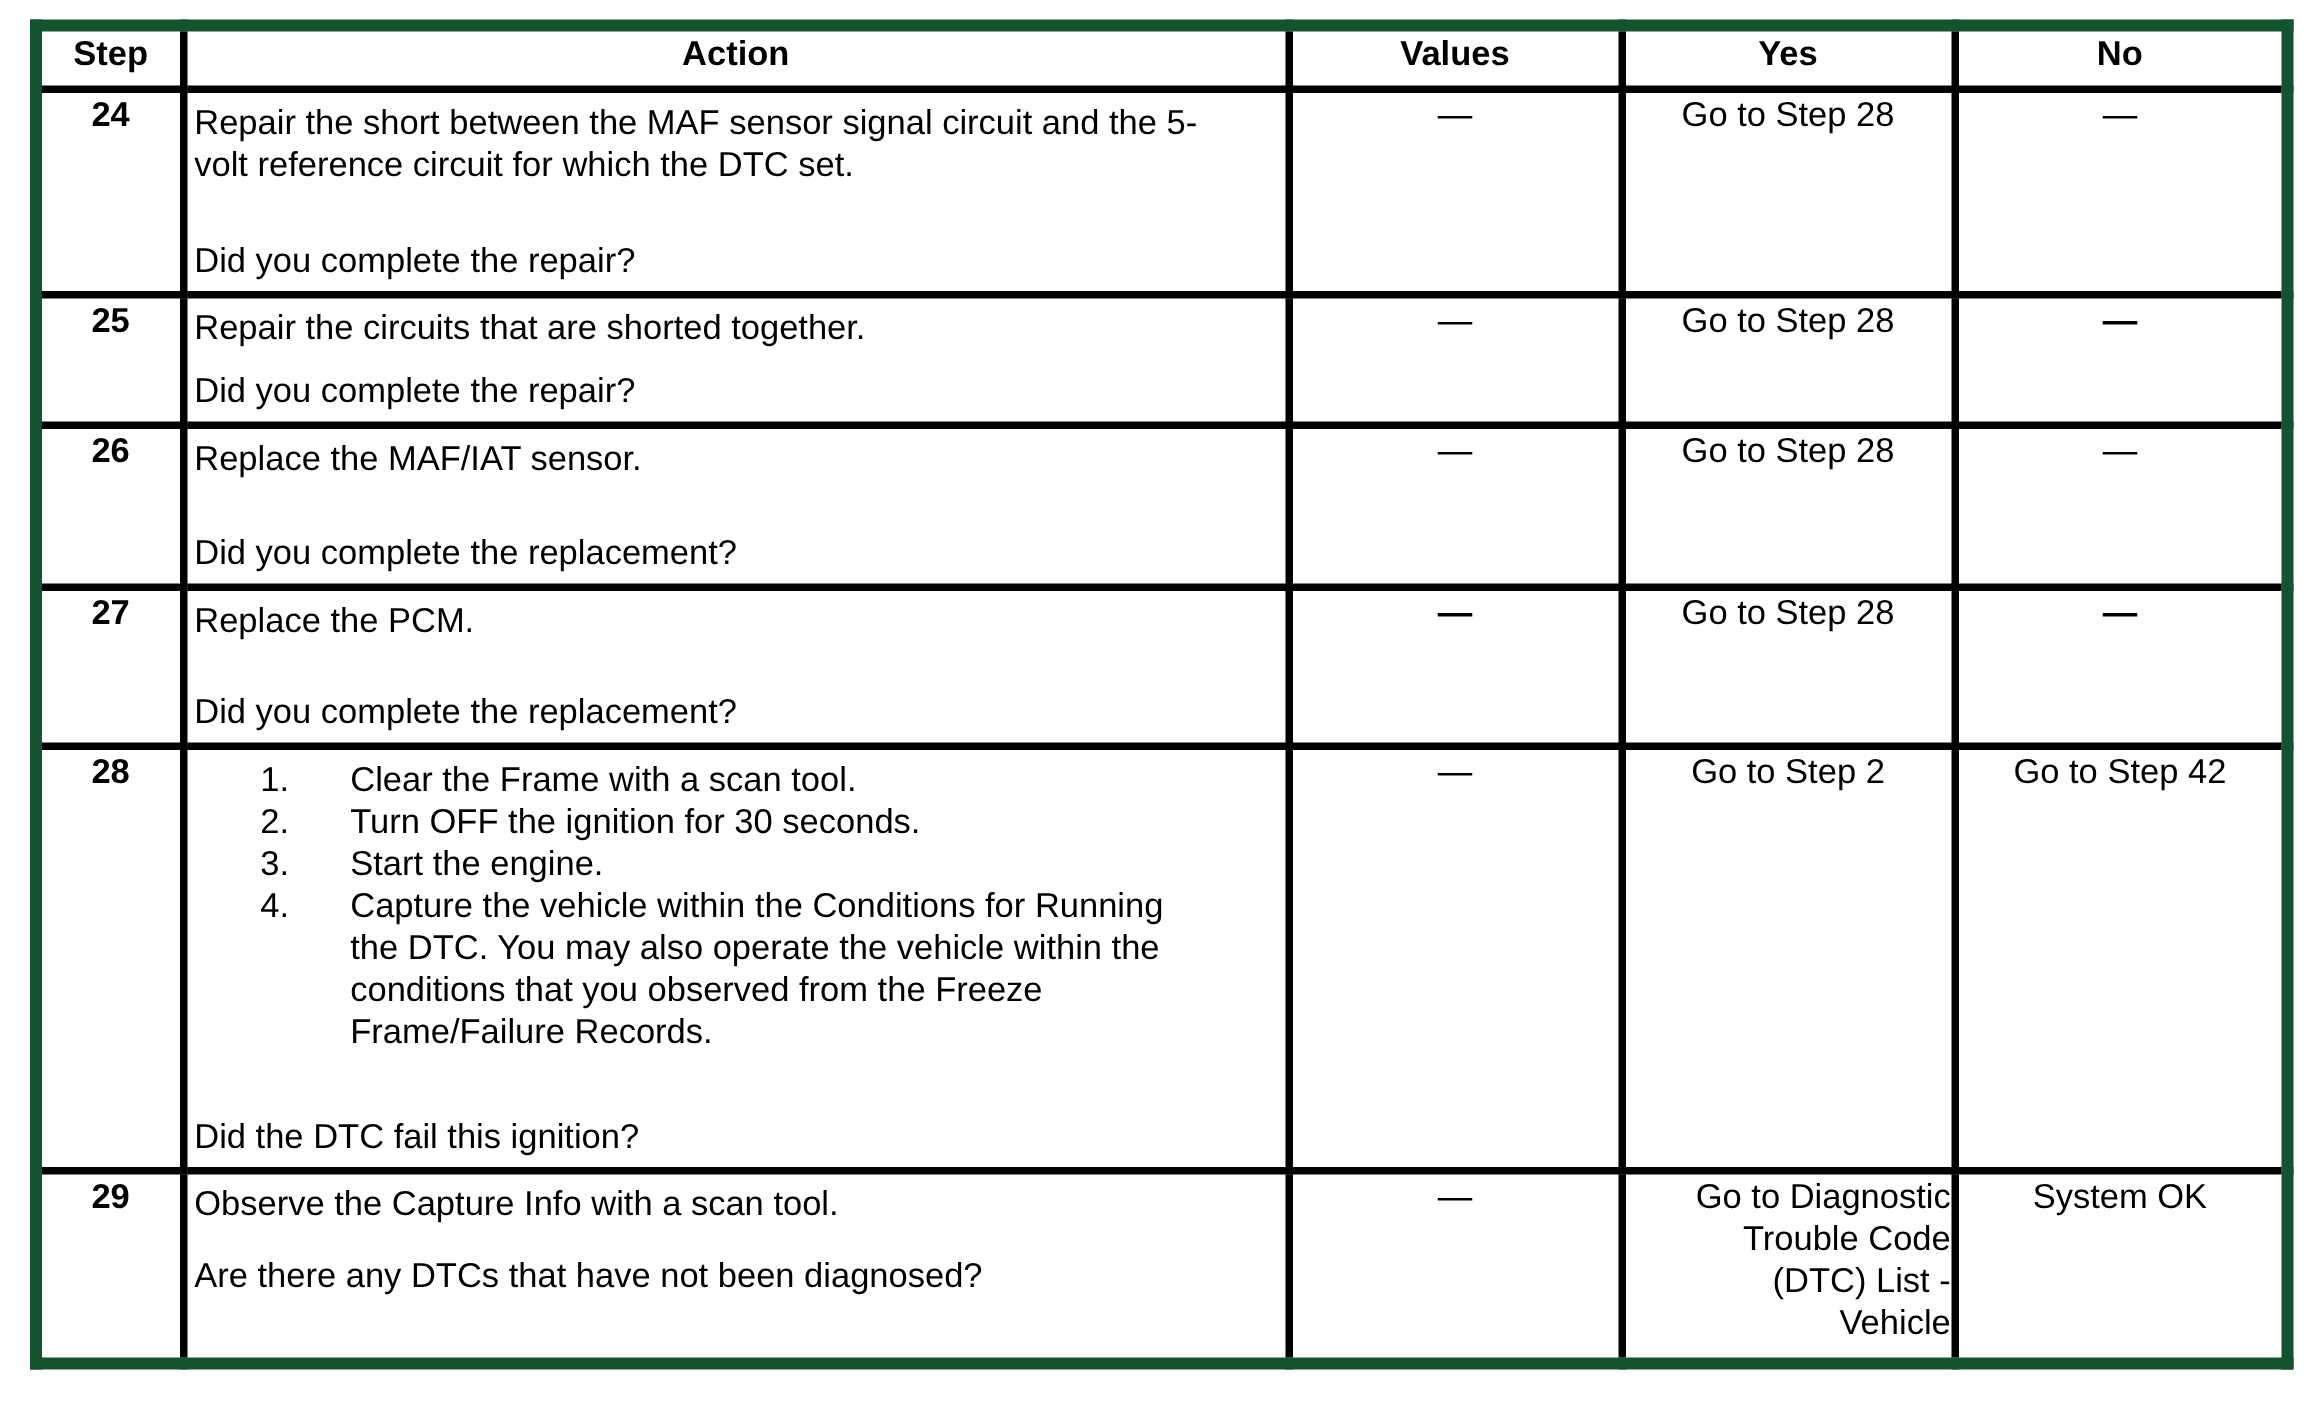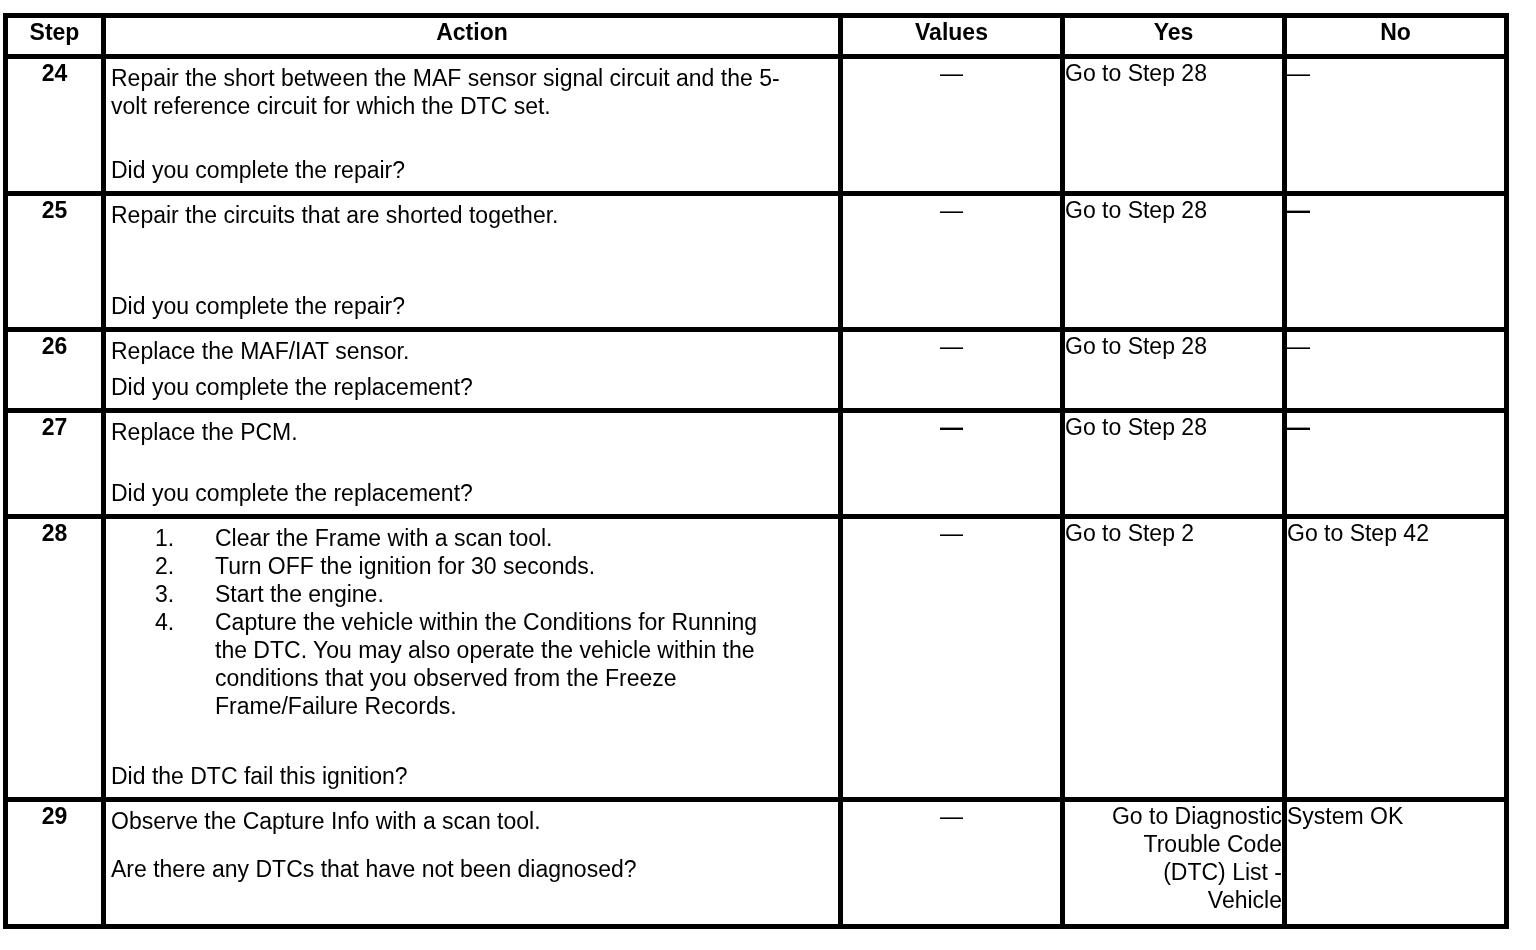--- a/index.html
+++ b/index.html
@@ -13,26 +13,26 @@
   }
   .page {
     position: relative;
     width: 1536px;
     height: 950px;
     background: #ffffff;
     overflow: hidden;
   }
   table.diag {
     position: absolute;
-    left: 3px;
+    left: 20px;
     top: 13px;
     width: 1501px;
     border-collapse: collapse;
     table-layout: fixed;
-    border: 3px solid #14532d;
+    border: 8px solid #14532d;
     font-size: 23px;
     line-height: 28px;
   }
   table.diag th, table.diag td {
     border: 5px solid #000;
     padding: 0;
     vertical-align: top;
     overflow: hidden;
   }
   th.hdr {
@@ -45,42 +45,42 @@
   td.step-cell {
     text-align: center;
     vertical-align: middle;
     font-weight: bold;
   }
   td.values-cell {
     text-align: center;
     vertical-align: middle;
   }
   td.ans-cell {
-    text-align: left;
+    text-align: center;
     vertical-align: bottom;
     padding: 0 4px 9px 4px;
     margin-top: 42px;
   }
   td.ans-cell-mid {
     text-align: right;
     vertical-align: middle;
     white-space: pre-line;
     padding: 0 4px;
   }
   .acell {
     box-sizing: border-box;
     display: flex;
     flex-direction: column;
     justify-content: space-between;
     padding: 5px 8px 7px 5px;
     border-radius: 31px;
   }
   .h-r24 { height: 132px; }
-  .h-r25 { height: 131px; }
-  .h-r26 { height: 76px; justify-content: space-between; }
+  .h-r25 { height: 82px; }
+  .h-r26 { height: 103px; justify-content: space-between; }
   .h-r27 { height: 101px; }
   .h-r28 { height: 278px; }
   .h-r29 { height: 122px; }
   .instr { white-space: pre-line; }
   .question { white-space: pre-line; }
   .q-raised { margin-bottom: 34px; }
   .olist {
     margin-left: 44px;
     display: flex;
     flex-direction: column;

